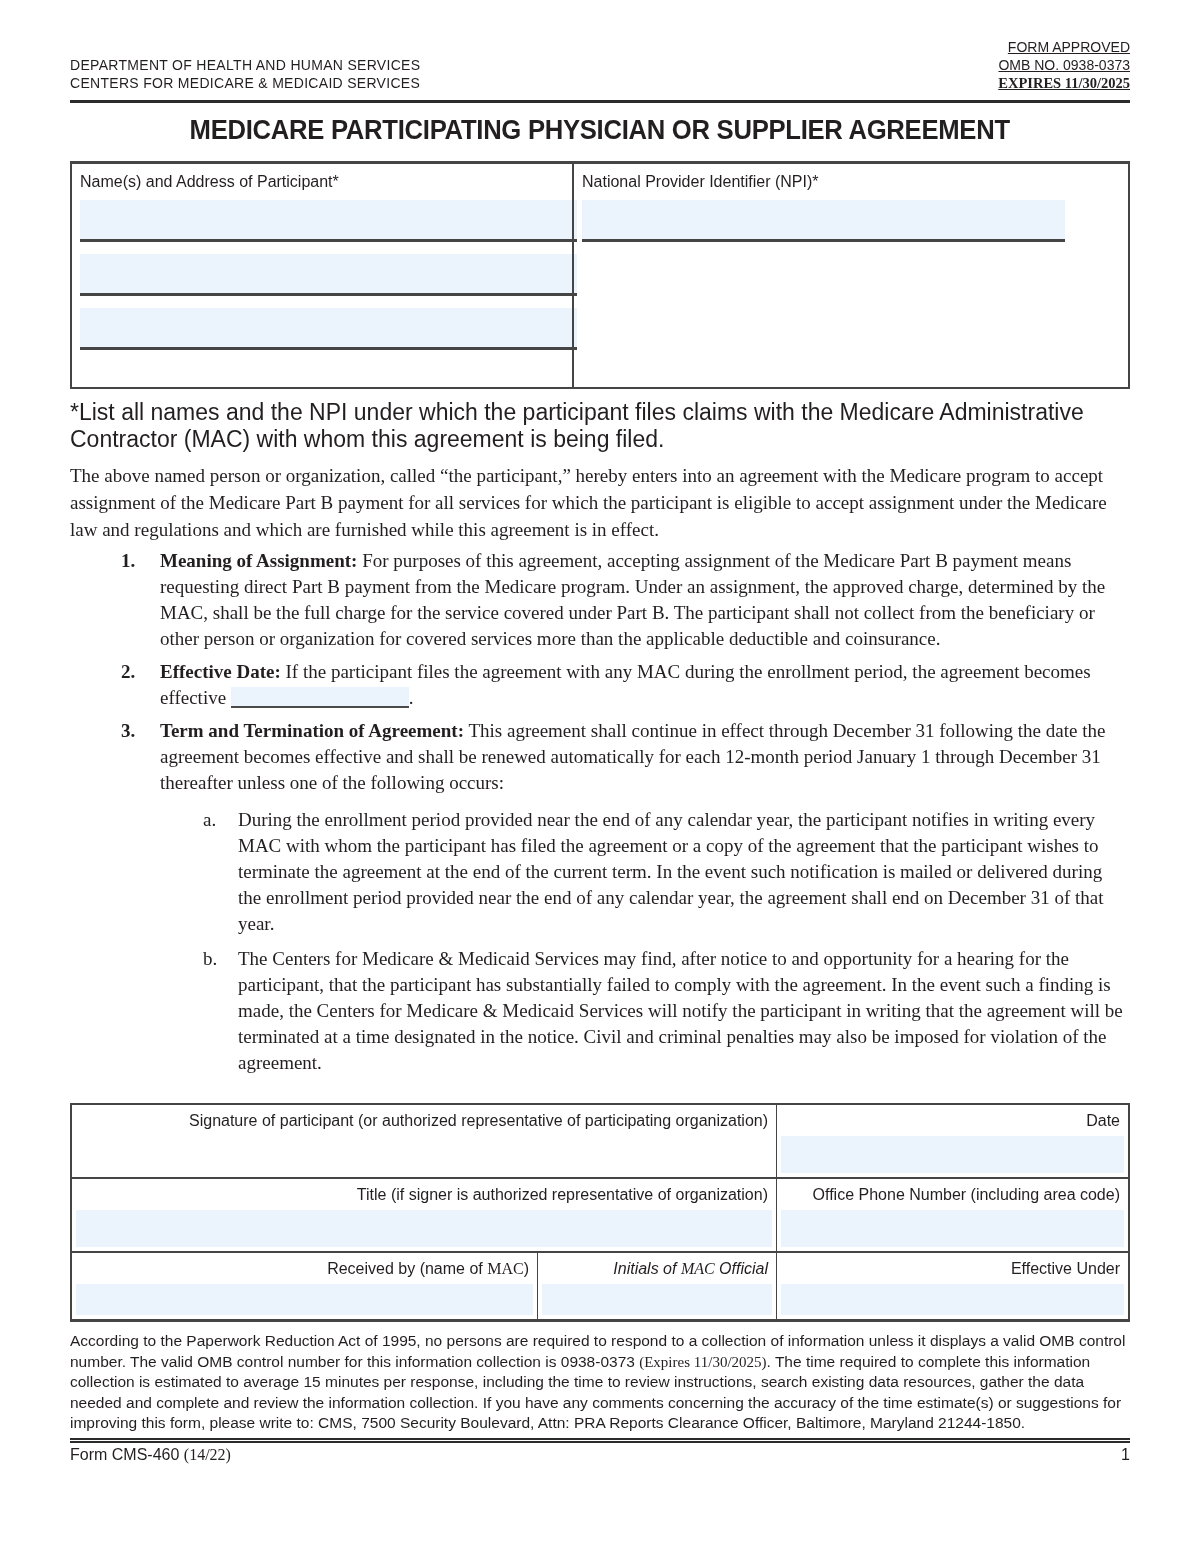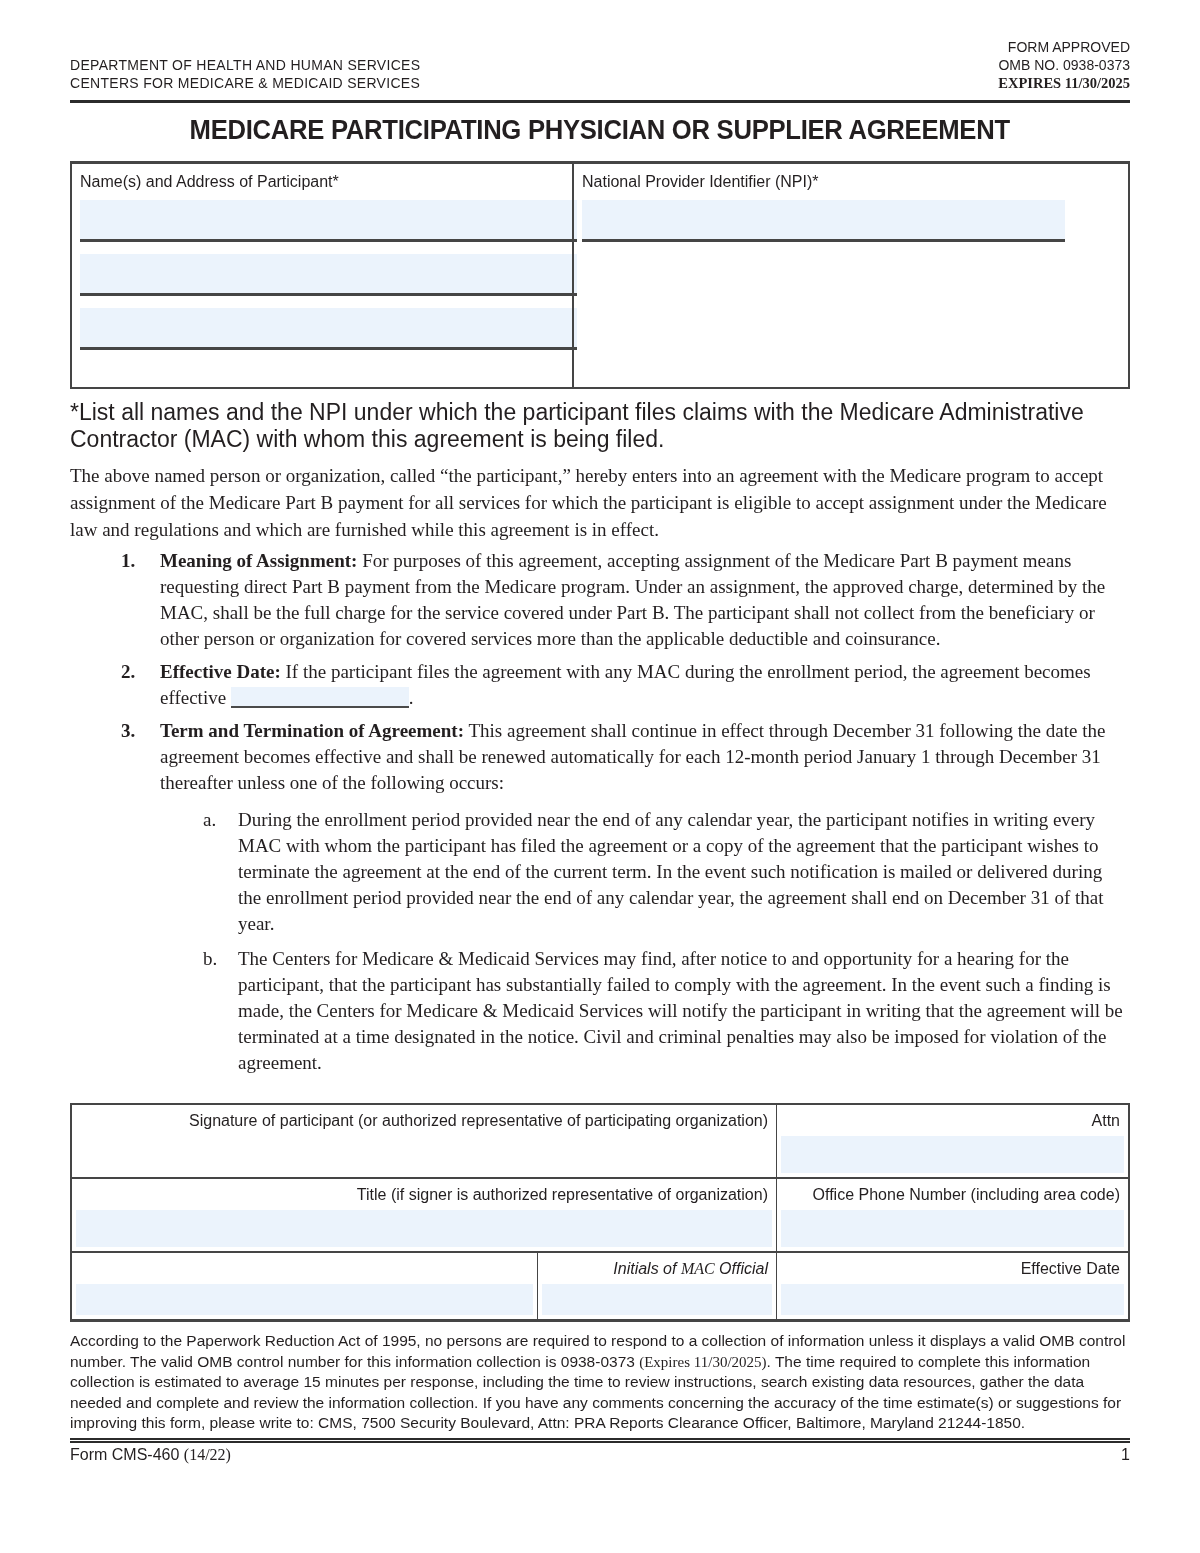--- a/index.html
+++ b/index.html
@@ -9,21 +9,21 @@
     width: 1200px; height: 1553px;
     font-family: "Liberation Sans", sans-serif;
     color: #231f20;
     overflow: hidden;
   }
   .page { width: 1200px; height: 1553px; padding: 0 70px; overflow: hidden; }
 
   
   .hdr { display: flex; justify-content: space-between; align-items: flex-end; margin-top: 38px; }
   .hdr-left { font-size: 14px; line-height: 18px; letter-spacing: 0.3px; }
-  .hdr-right { text-align: right; font-size: 14px; line-height: 18px; }
+  .hdr-right { text-align: right; font-size: 14px; line-height: 18px; text-decoration: underline; }
   .hdr-right .expires {
     font-family: "Liberation Serif", serif;
     font-weight: bold; font-size: 14.5px;
   }
   .hdr-rule { border-top: 3px solid #2b2b2b; margin-top: 8px; }
 
   
   .title { text-align: center; margin-top: 12px; margin-bottom: 10px; height: 36px; }
   .title span {
     display: inline-block; transform: scaleX(0.95);
@@ -173,44 +173,45 @@
     </div>
 
   </div>
 
   <div class="sigtable">
     <div class="srow r1">
       <div class="scell c-wide">
         <div class="slabel">Signature of participant (or authorized representative of participating organization)</div>
       </div>
       <div class="scell c-narrow">
-        <div class="slabel">Attn</div>
+        <div class="slabel">Date</div>
         <div class="sfield"></div>
       </div>
     </div>
     <div class="srow r2">
       <div class="scell c-wide">
         <div class="slabel">Title (if signer is authorized representative of organization)</div>
         <div class="sfield"></div>
       </div>
       <div class="scell c-narrow">
         <div class="slabel">Office Phone Number (including area code)</div>
         <div class="sfield"></div>
       </div>
     </div>
     <div class="srow r3">
       <div class="scell c-recv">
+        <div class="slabel"><span>Received by (name of </span><span class="serif">MAC</span><span>)</span></div>
         <div class="sfield"></div>
       </div>
       <div class="scell c-init">
         <div class="slabel"><span>Initials of </span><span class="serif">MAC</span><span> Official</span></div>
         <div class="sfield"></div>
       </div>
       <div class="scell c-narrow">
-        <div class="slabel">Effective Date</div>
+        <div class="slabel">Effective Under</div>
         <div class="sfield"></div>
       </div>
     </div>
   </div>
 
   <p class="pra"><span>According to the Paperwork Reduction Act of 1995, no persons are required to respond to a collection of information unless it displays a valid OMB control number. The valid OMB control number for this information collection is 0938-0373 </span><span class="serif">(Expires 11/30/2025)</span><span>. The time required to complete this information collection is estimated to average 15 minutes per response, including the time to review instructions, search existing data resources, gather the data needed and complete and review the information collection. If you have any comments concerning the accuracy of the time estimate(s) or suggestions for improving this form, please write to: CMS, 7500 Security Boulevard, Attn: PRA Reports Clearance Officer, Baltimore, Maryland 21244-1850.</span></p>
 
   <div class="footer-rule"></div>
   <div class="footer">
     <div><span>Form CMS-460 </span><span class="serif">(14/22)</span></div>

